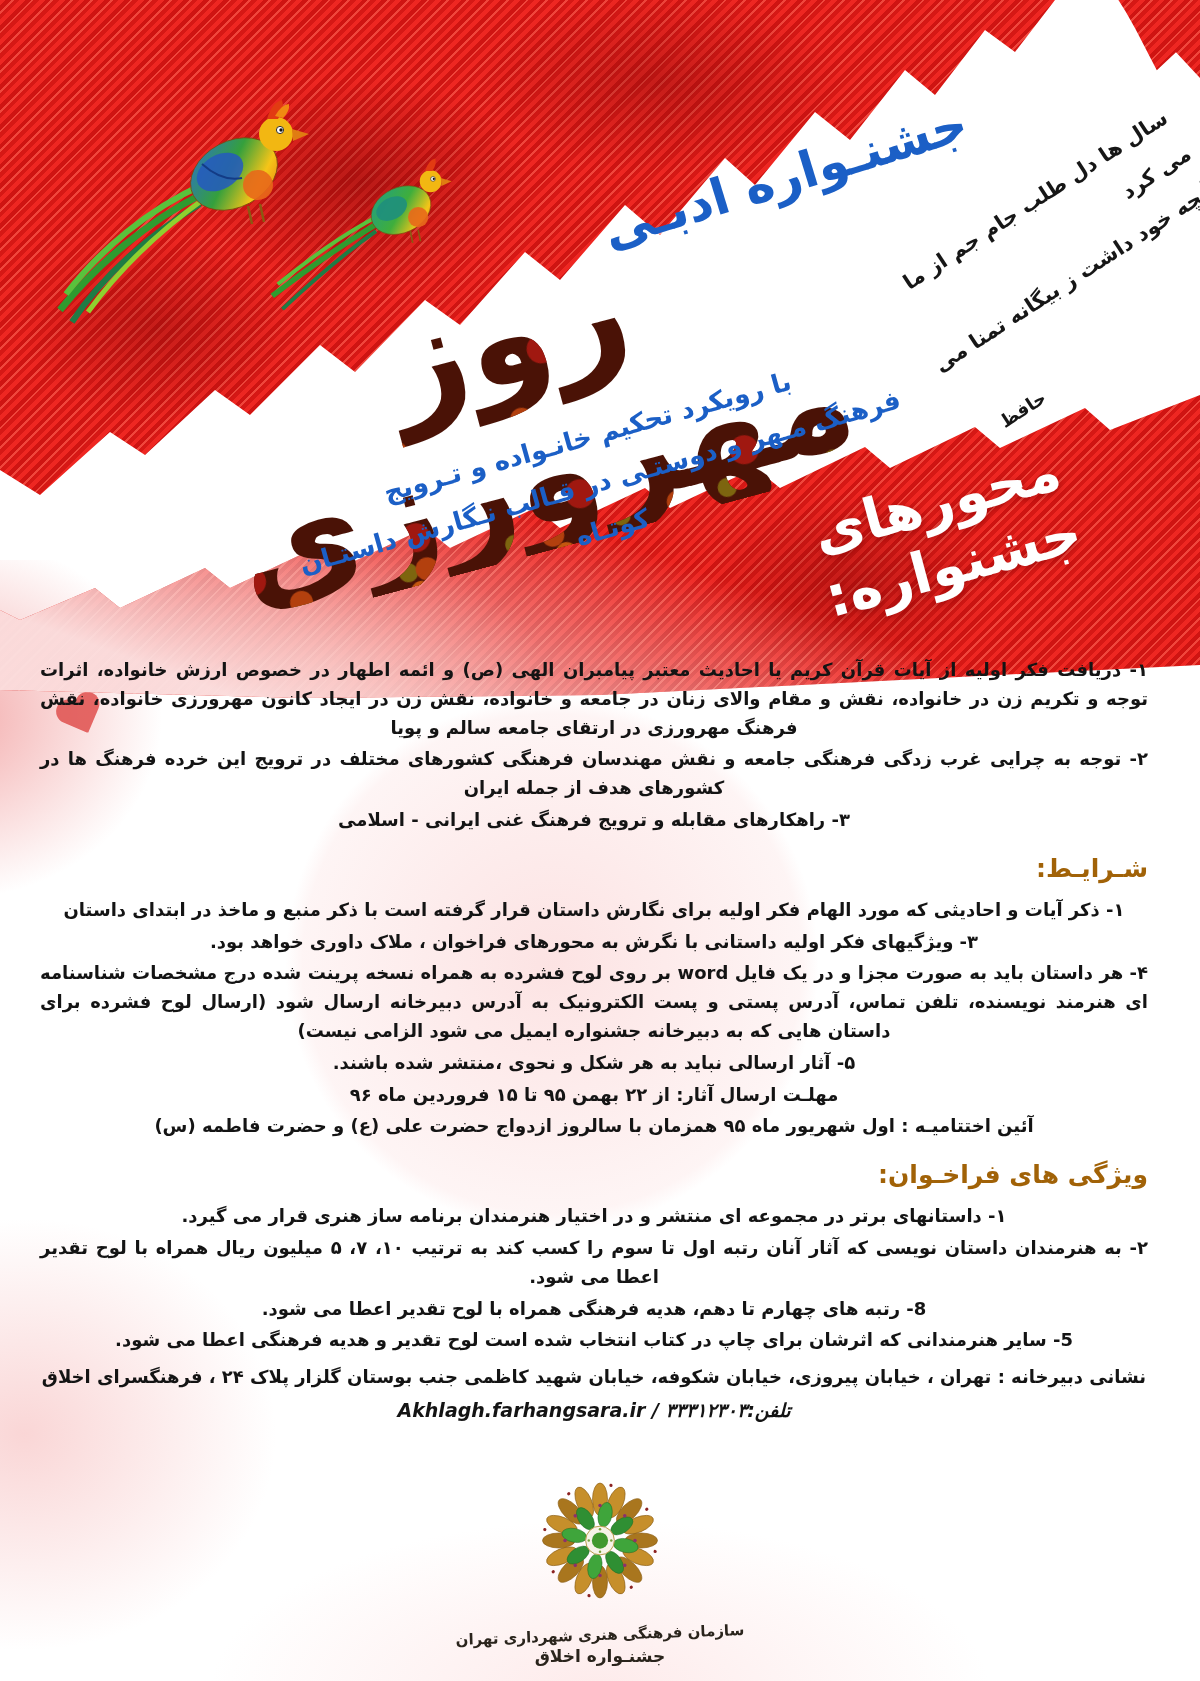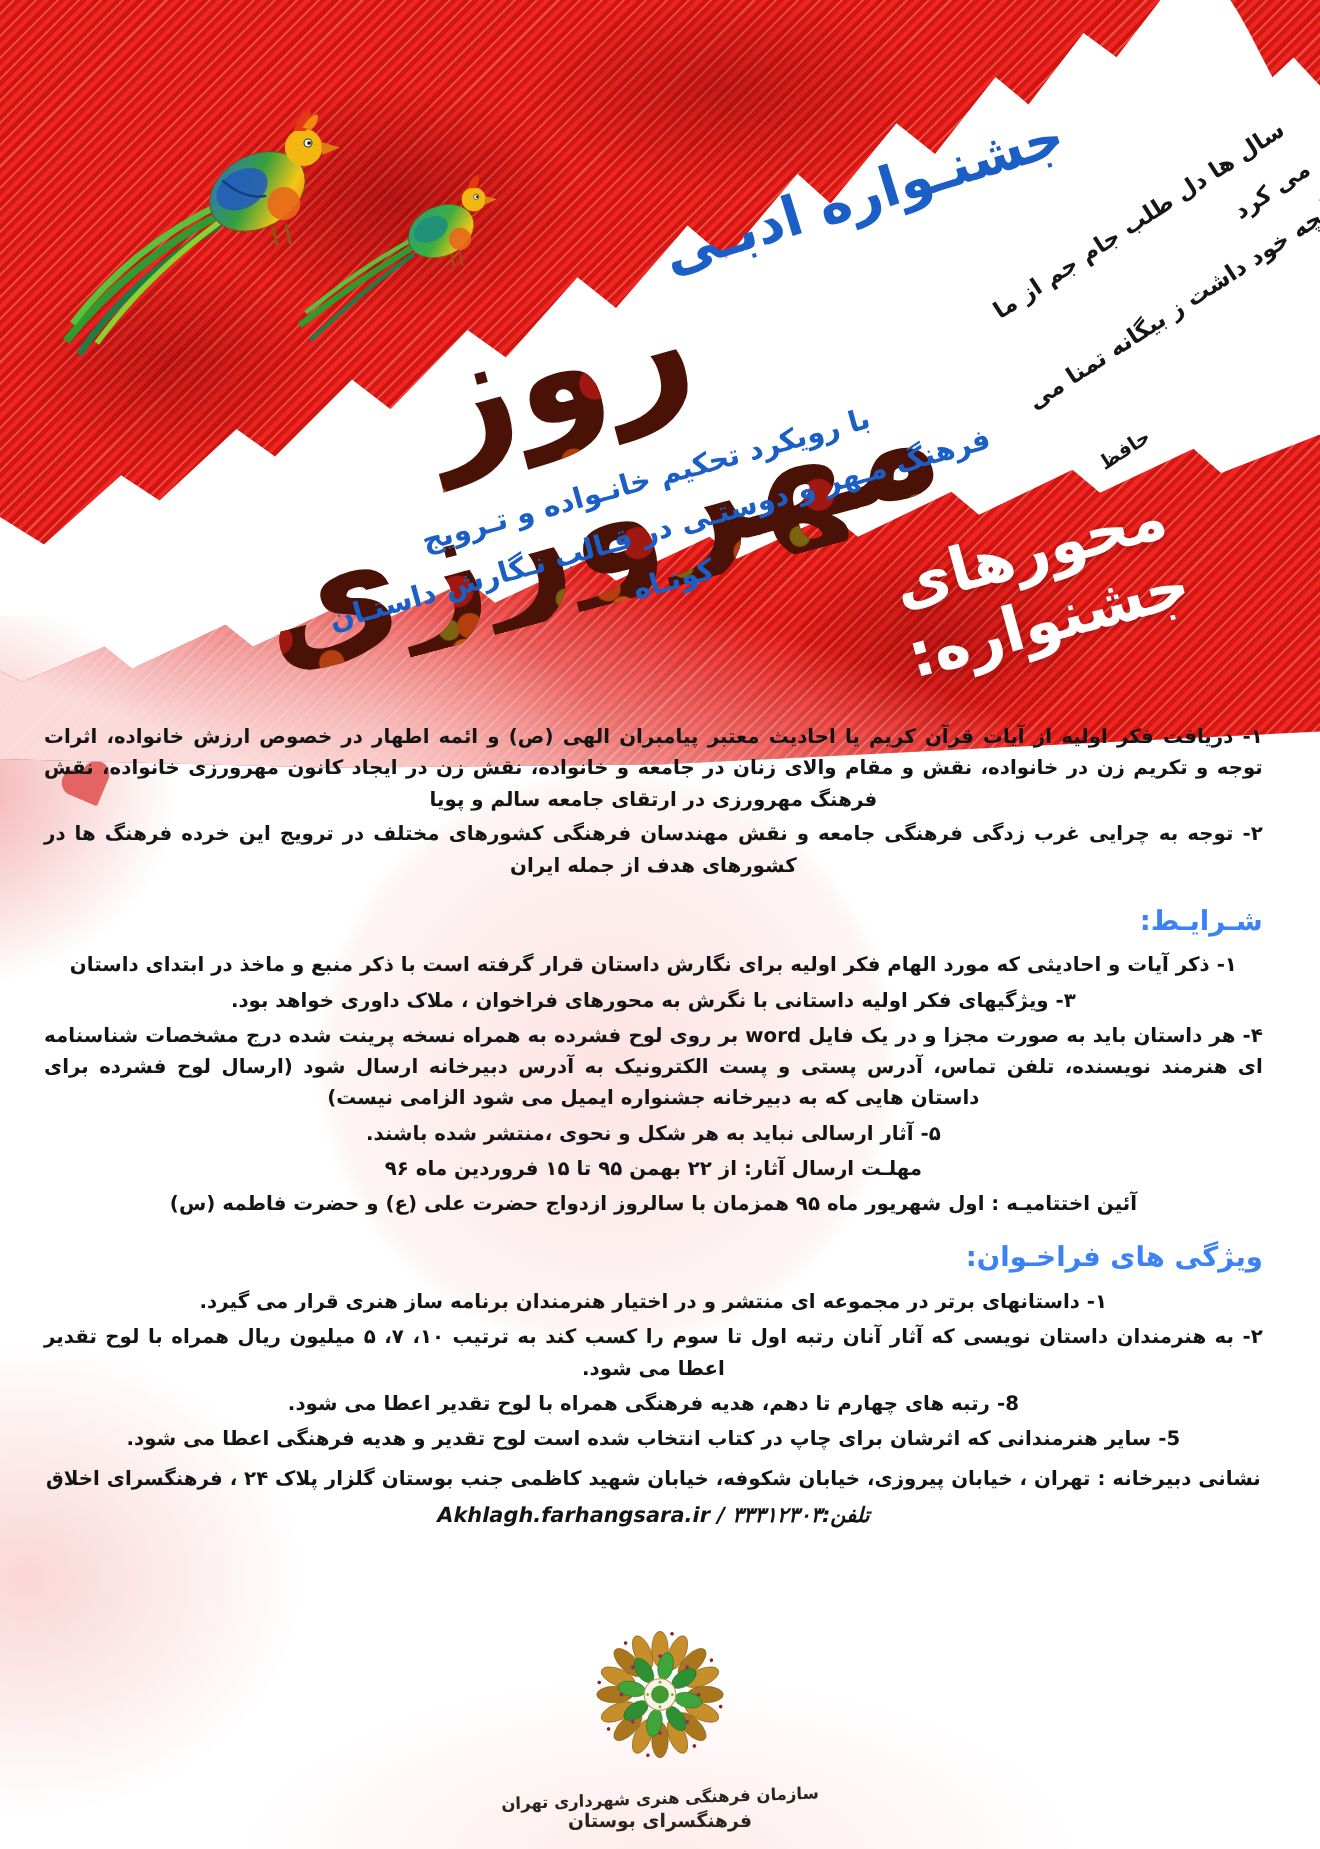--- a/index.html
+++ b/index.html
@@ -102,21 +102,21 @@
   
   .birds { position:absolute; left:52px; top:72px; width:400px; height:270px; z-index:4; }
 
   
   .content {
     position:absolute; top:656px; left:40px; right:52px; z-index:3;
     direction:rtl; color:#141414; font-weight:700; font-size:18px; line-height:1.6;
   }
   .content p { margin:0 0 3px; text-align:justify; text-align-last:center; }
   .content p.h-red {
-    color:#3b82f6; font-size:25px; font-weight:800;
+    color:#a16207; font-size:25px; font-weight:800;
     margin:14px 0 7px; text-align:center; text-align-last:right;
   }
   .content p.addr { margin-top:8px; }
   .content p.phone { font-size:19px; text-align:center; text-align-last:center;font-style:italic; }
 
   
   .footer { position:absolute; top:1468px; left:0; right:0; z-index:2; text-align:center; }
   .footer .org1 { margin-top:4px; font-size:15px; font-weight:700; color:#2a241c; transform:rotate(-2deg); }
   .footer .org2 { margin-top:2px; font-size:17px; font-weight:800; color:#2a241c; }
 </style>
@@ -194,20 +194,21 @@
       <path d="M201 54 l 14 4 -13 6 z" fill="#e07c12"></path>
       <circle cx="191" cy="55" r="3" fill="#fff" stroke="#333" stroke-width="0.9"></circle>
       <circle cx="192" cy="55" r="1.4" fill="#111"></circle>
       <path d="M162 122 l 3 15 M172 120 l 3 15" stroke="#8a5a12" stroke-width="2.2" fill="none"></path>
     </g>
   </svg>
 
   <div class="content">
     <p>۱- دریافت فکر اولیه از آیات قرآن کریم یا احادیث معتبر پیامبران الهی (ص) و ائمه اطهار در خصوص ارزش خانواده، اثرات توجه و تکریم زن در خانواده، نقش و مقام والای زنان در جامعه و خانواده، نقش زن در ایجاد کانون مهرورزی خانواده، نقش فرهنگ مهرورزی در ارتقای جامعه سالم و پویا</p>
     <p>۲- توجه به چرایی غرب زدگی فرهنگی جامعه و نقش مهندسان فرهنگی کشورهای مختلف در ترویج این خرده فرهنگ ها در کشورهای هدف از جمله ایران</p>
+    <p>۳- راهکارهای مقابله و ترویج فرهنگ غنی ایرانی - اسلامی</p>
 
     <p class="h-red">شـرایـط:</p>
     <p>۱- ذکر آیات و احادیثی که مورد الهام فکر اولیه برای نگارش داستان قرار گرفته است با ذکر منبع و ماخذ در ابتدای داستان</p>
     <p>۳- ویژگیهای فکر اولیه داستانی با نگرش به محورهای فراخوان ، ملاک داوری خواهد بود.</p>
     <p>۴- هر داستان باید به صورت مجزا و در یک فایل word بر روی لوح فشرده به همراه نسخه پرینت شده درج مشخصات شناسنامه ای هنرمند نویسنده، تلفن تماس، آدرس پستی و پست الکترونیک به آدرس دبیرخانه ارسال شود (ارسال لوح فشرده برای داستان هایی که به دبیرخانه جشنواره ایمیل می شود الزامی نیست)</p>
     <p>۵- آثار ارسالی نباید به هر شکل و نحوی ،منتشر شده باشند.</p>
     <p>مهلـت ارسال آثار: از ۲۲ بهمن ۹۵ تا ۱۵ فروردین ماه ۹۶</p>
     <p>آئین اختتامیـه : اول شهریور ماه ۹۵ همزمان با سالروز ازدواج حضرت علی (ع) و حضرت فاطمه (س)</p>
 
     <p class="h-red">ویژگی های فراخـوان:</p>
@@ -273,16 +274,16 @@
         </g>
         <circle r="11.5" fill="#f7f3e8" stroke="#b89b4a" stroke-width="0.8"></circle>
         <circle r="6.5" fill="#41992f"></circle>
         <circle r="1" cy="-9" fill="#7aa23a"></circle>
           <circle r="1" cx="9" fill="#7aa23a"></circle>
         <circle r="1" cy="9" fill="#7aa23a"></circle>
           <circle r="1" cx="-9" fill="#7aa23a"></circle>
       </g>
     </svg>
     <div class="org1">سازمان فرهنگی هنری شهرداری تهران</div>
-    <div class="org2">فرهنگسرای بوستان</div>
+    <div class="org2">جشنـواره اخلاق</div>
   </div>
 
 </div>
 
 </body></html>

